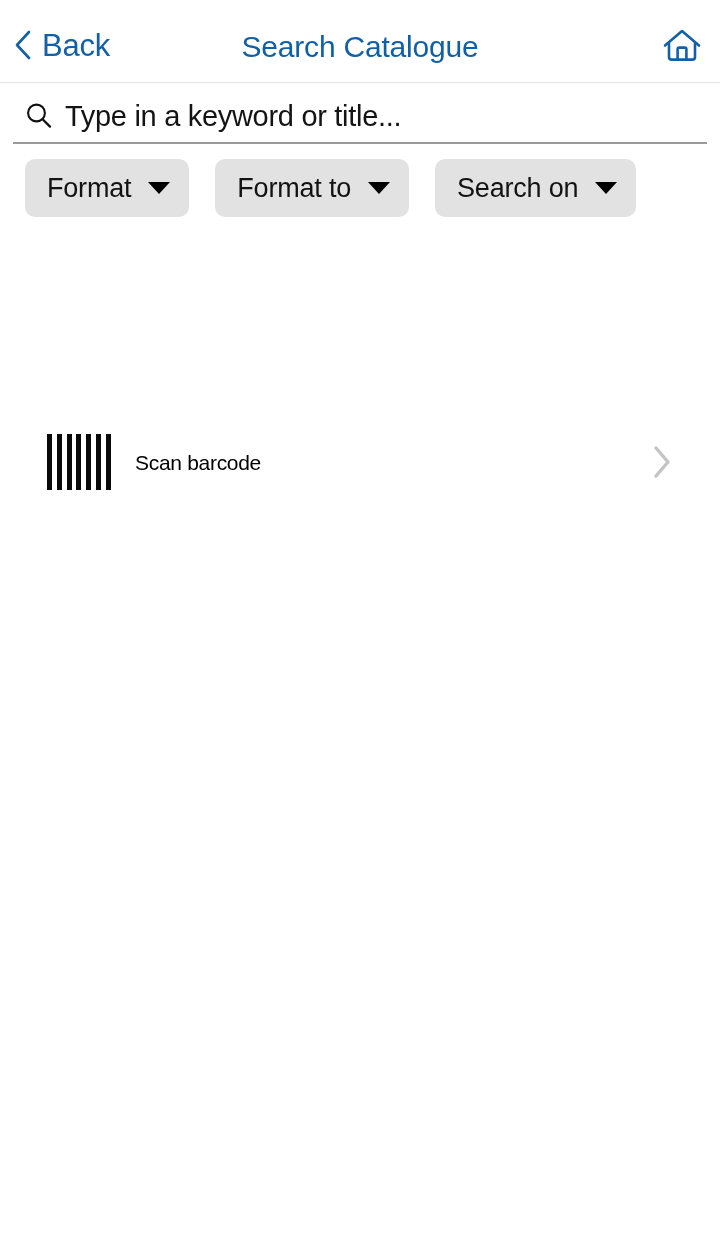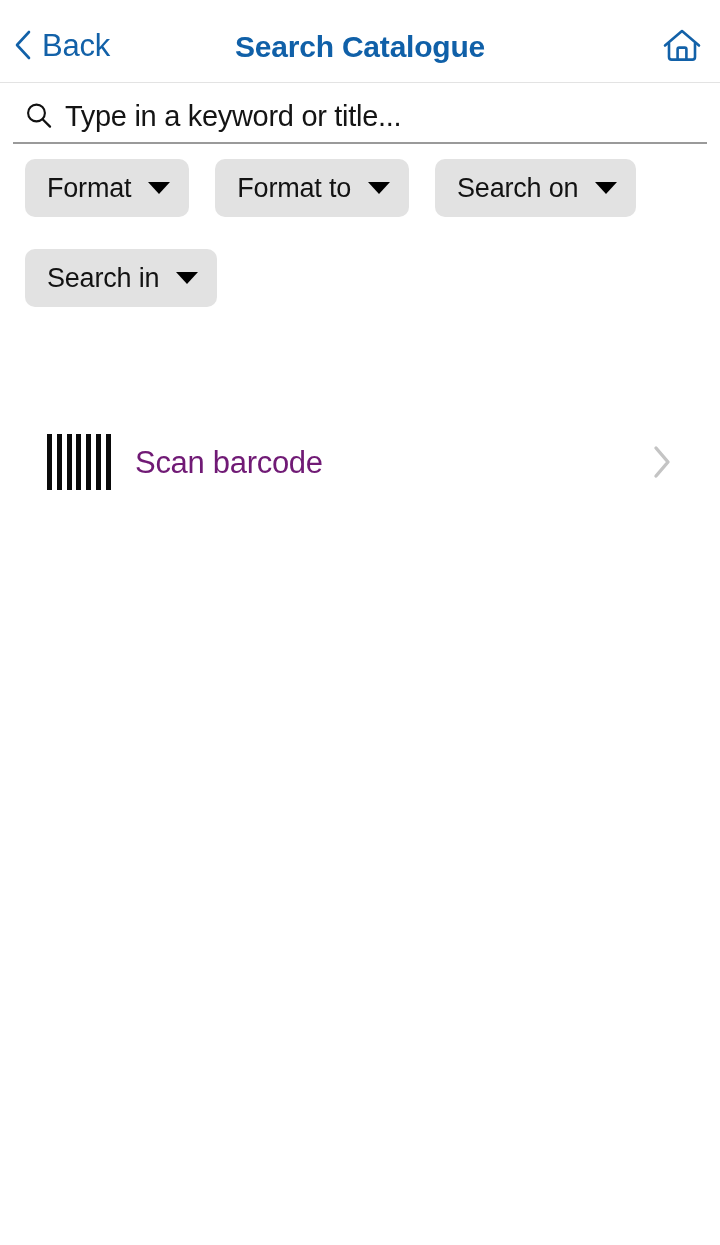--- a/index.html
+++ b/index.html
@@ -52,21 +52,21 @@
   .page-title {
     position: absolute;
     left: 0;
     top: 0;
     width: 720px;
     height: 77px;
     display: flex;
     align-items: center;
     justify-content: center;
     font-size: 30px;
-    font-weight: bold;
+    font-weight: normal;
     color: #1060a8;
     letter-spacing: -0.2px;
     pointer-events: none;
   }
   .home-btn {
     position: absolute;
     right: 14px;
     top: 14px;
     width: 48px;
     height: 48px;
@@ -176,22 +176,22 @@
     justify-content: space-between;
     flex: 0 0 auto;
   }
   .barcode-icon i {
     display: block;
     width: 5px;
     height: 56px;
     background: #0a0a0a;
   }
   .scan-label {
-    font-size: 31px;
-    color: #701a75;
+    font-size: 21px;
+    color: #000000;
     letter-spacing: -0.3px;
     margin-left: 24px;
     line-height: 1;
   }
   .row-chevron {
     position: absolute;
     right: 48px;
     top: 50%;
     transform: translateY(-50%);
     width: 20px;
@@ -240,26 +240,20 @@
     <div class="chip">
       <span class="chip-label">Format to</span>
       <span class="caret"></span>
     </div>
     <div class="chip">
       <span class="chip-label">Search on</span>
       <span class="caret"></span>
     </div>
   </div>
 
-  <div class="chip-row">
-    <div class="chip">
-      <span class="chip-label">Search in</span>
-      <span class="caret"></span>
-    </div>
-  </div>
 
 </div>
 
 <div class="scan-row">
   <span class="barcode-icon">
     <i></i>
       <i></i>
       <i></i>
       <i></i>
       <i></i>

